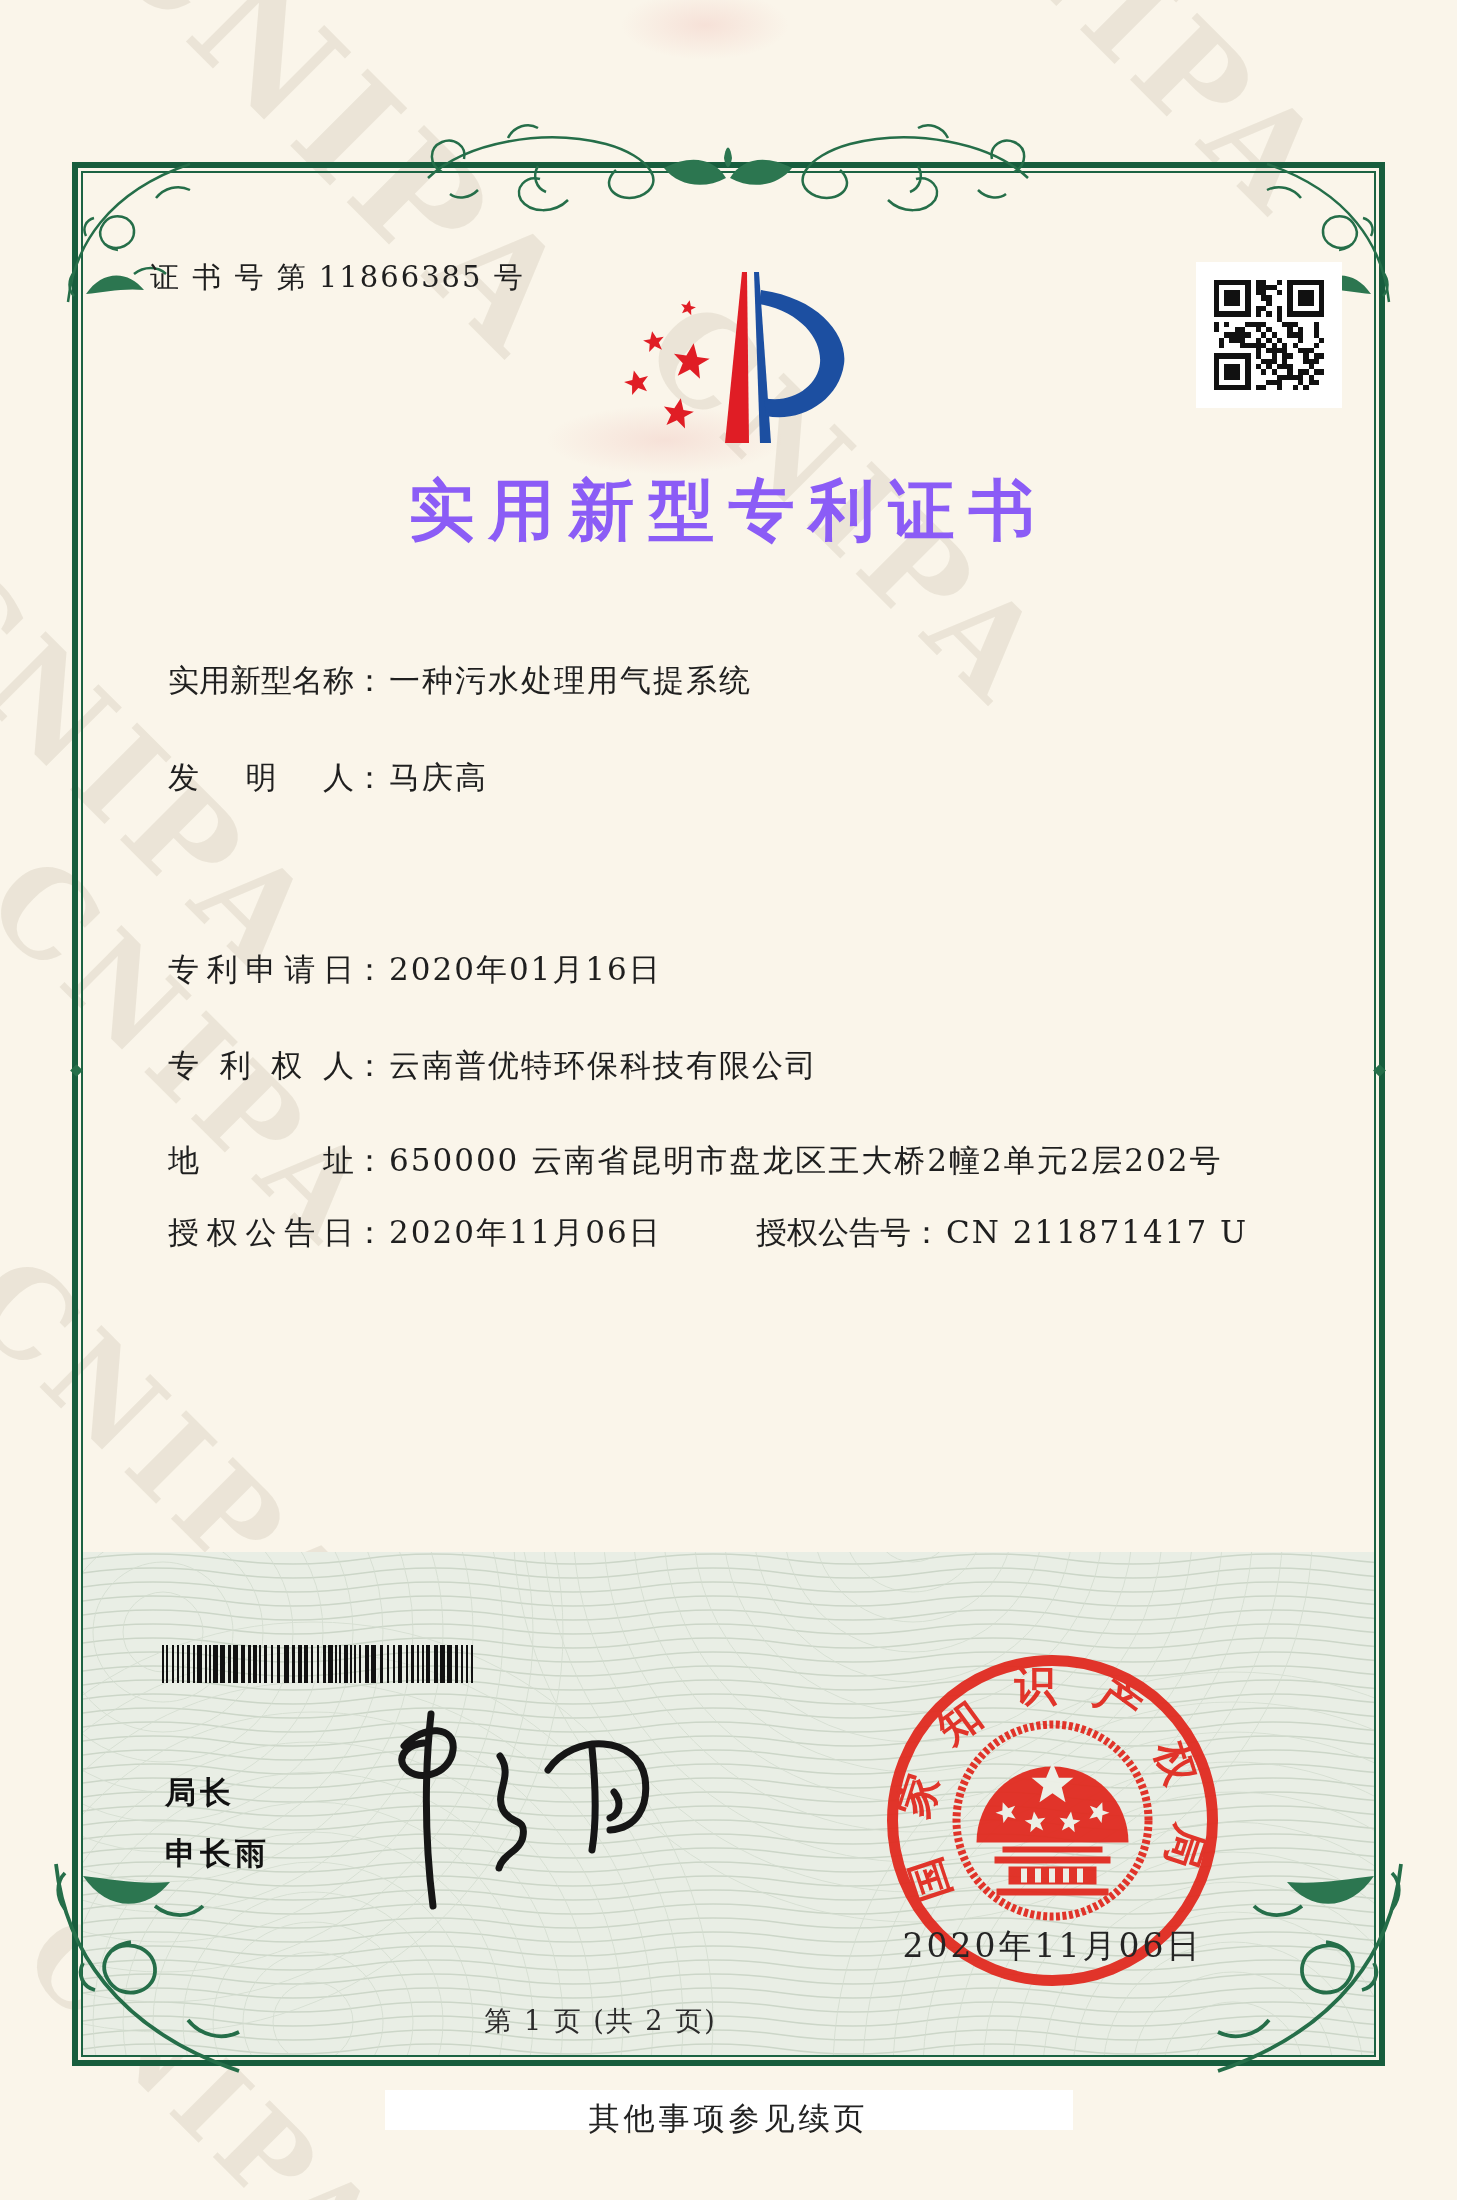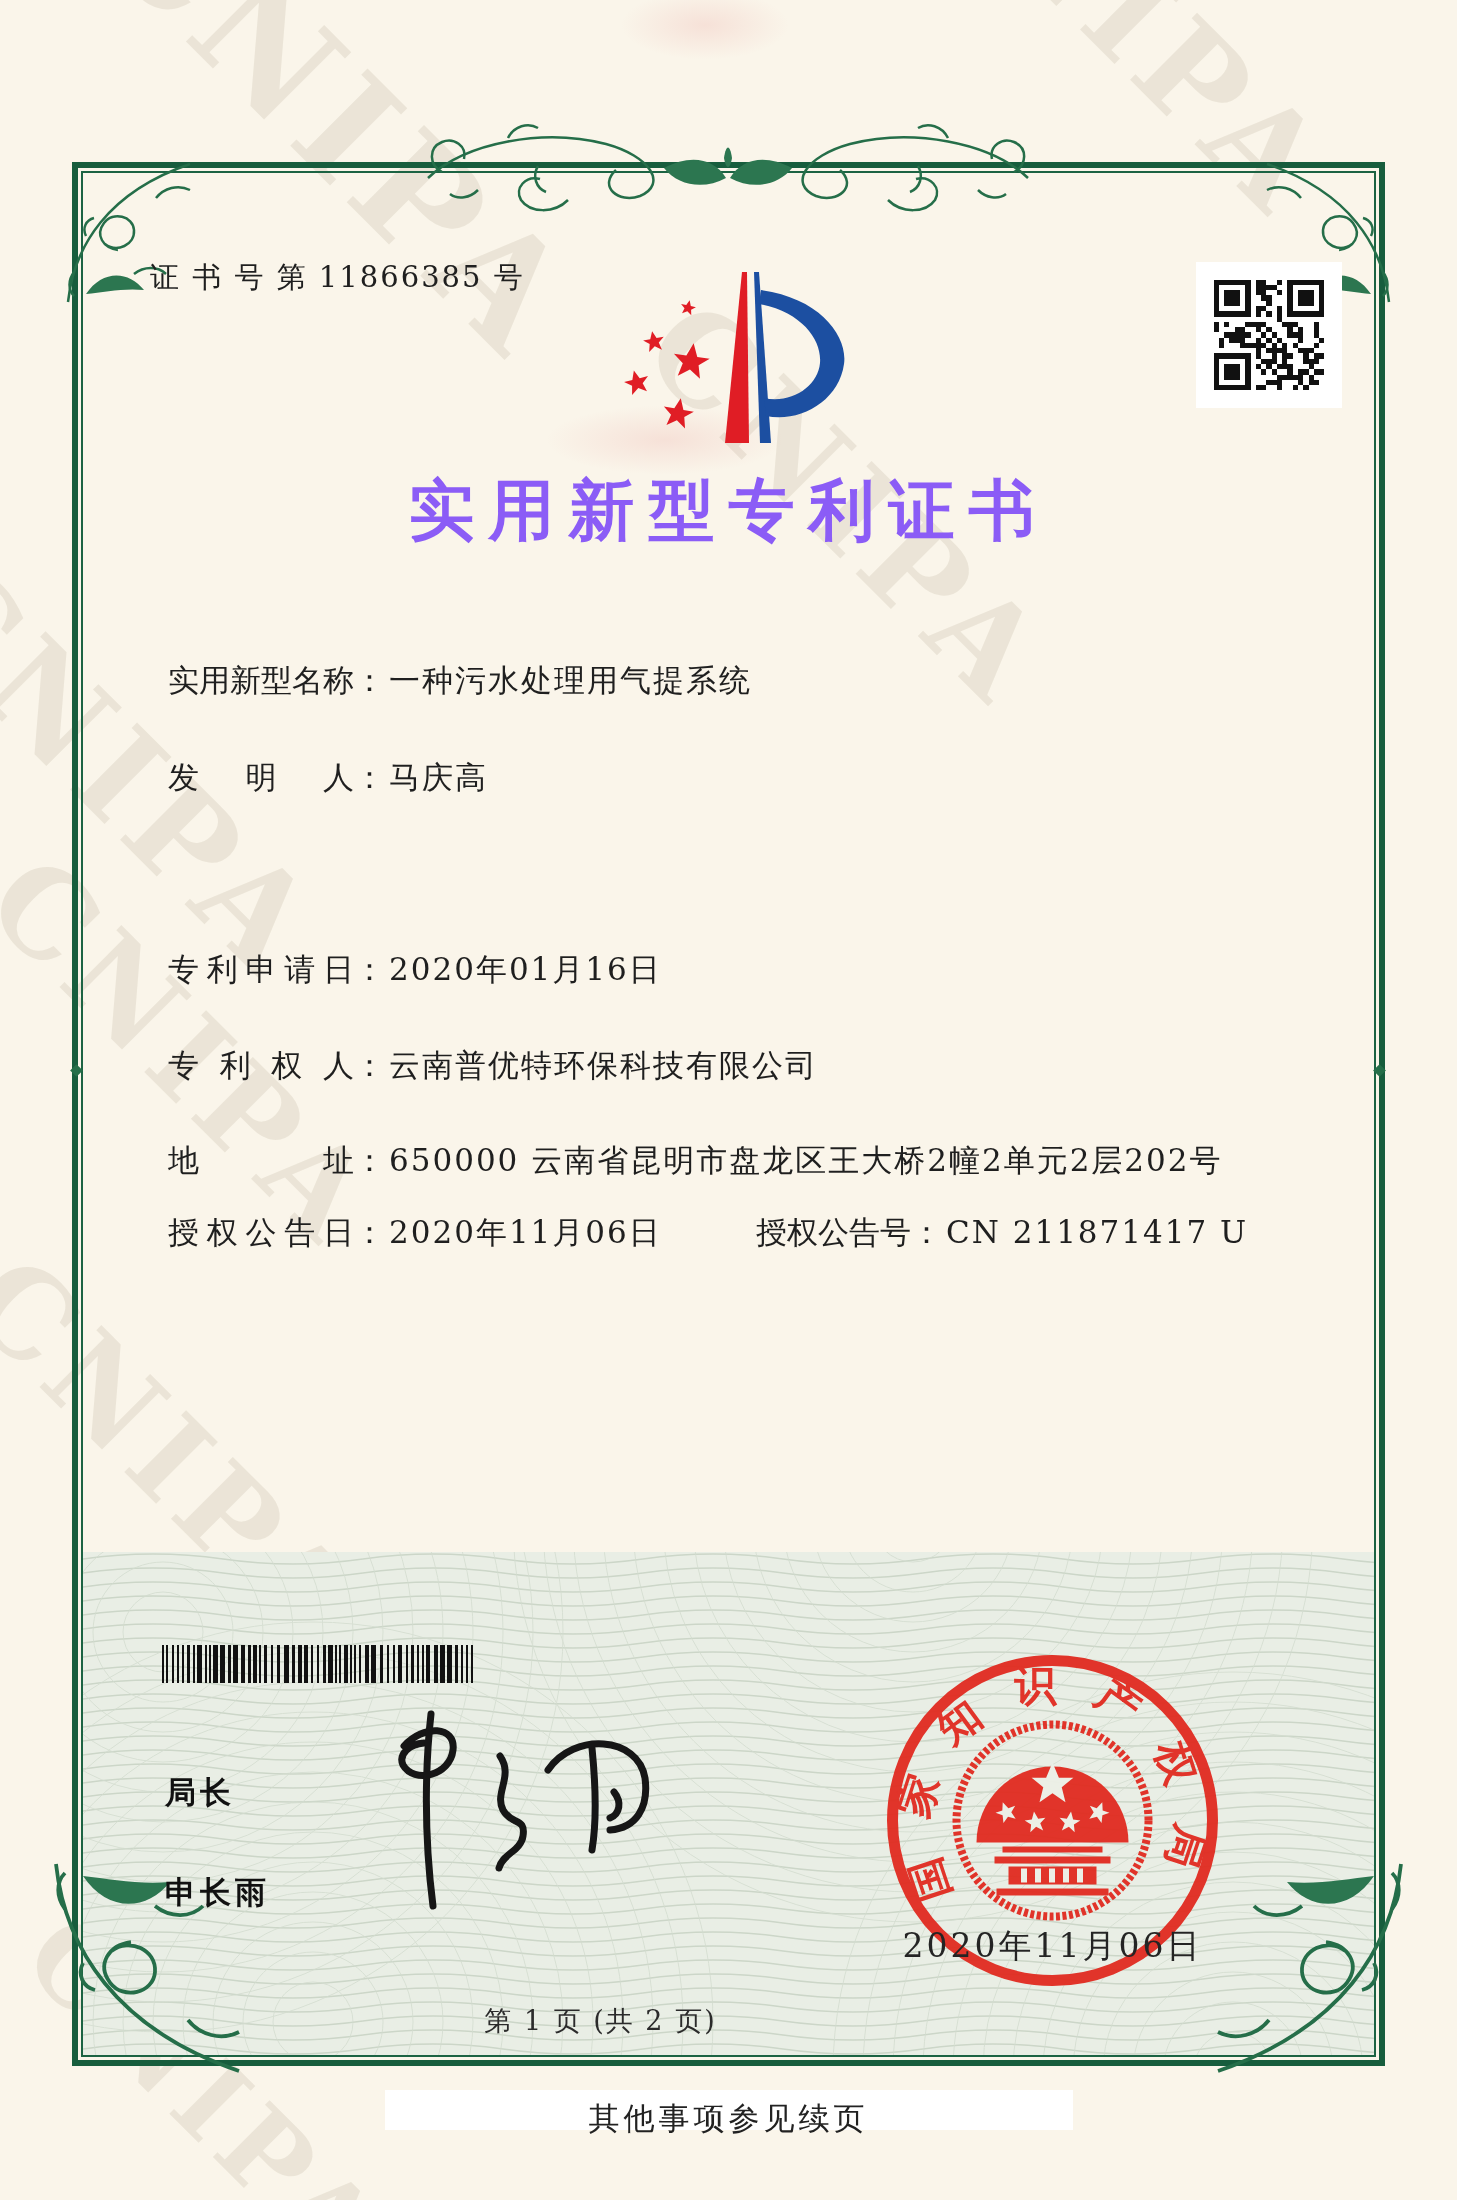--- a/index.html
+++ b/index.html
@@ -49,21 +49,21 @@
   .r4{top:1045px;} .r5{top:1140px;} .r6{top:1212px;}
   .pair2{position:absolute;left:588px;top:0;white-space:nowrap;}
 
   .bodytext{position:absolute;z-index:5;left:165px;top:1288px;width:1128px;
             font-size:31px;line-height:58px;text-align:justify;letter-spacing:1px;}
   .bodytext p{margin:0;text-indent:2em;}
 
   .barcode{position:absolute;z-index:5;left:162px;top:1645px;}
   .officer{position:absolute;z-index:5;left:165px;font-family:"DejaVu Sans","Liberation Sans",sans-serif;
            font-weight:bold;font-size:31px;letter-spacing:4px;color:#111;}
-  .officer-title{top:1772px;} .officer-name{top:1872px;text-align:center;}
+  .officer-title{top:1772px;} .officer-name{top:1833px;text-align:center;}
   .signature{position:absolute;z-index:6;left:352px;top:1698px;}
   .seal{position:absolute;z-index:6;left:880px;top:1648px;}
 
   .page-ind{position:absolute;z-index:5;left:0;top:2003px;width:1201px;text-align:center;
             font-size:27px;letter-spacing:2px;color:#2b2b2b;}
   .note{position:absolute;z-index:5;left:50%;transform:translateX(-50%);top:2090px;
         width:688px;height:40px;line-height:56px;background:#ffffff;text-align:center;
         font-size:31px;letter-spacing:4px;color:#222;}
 </style>
 </head>

